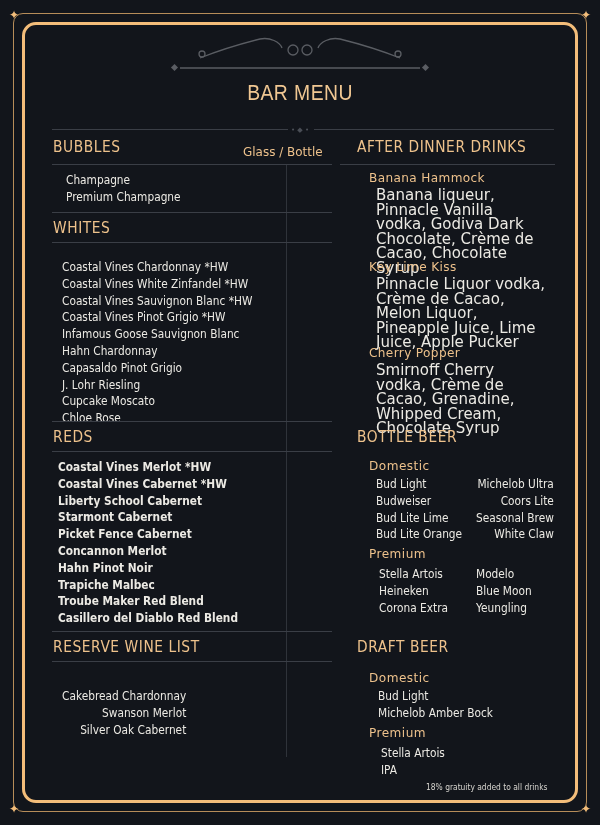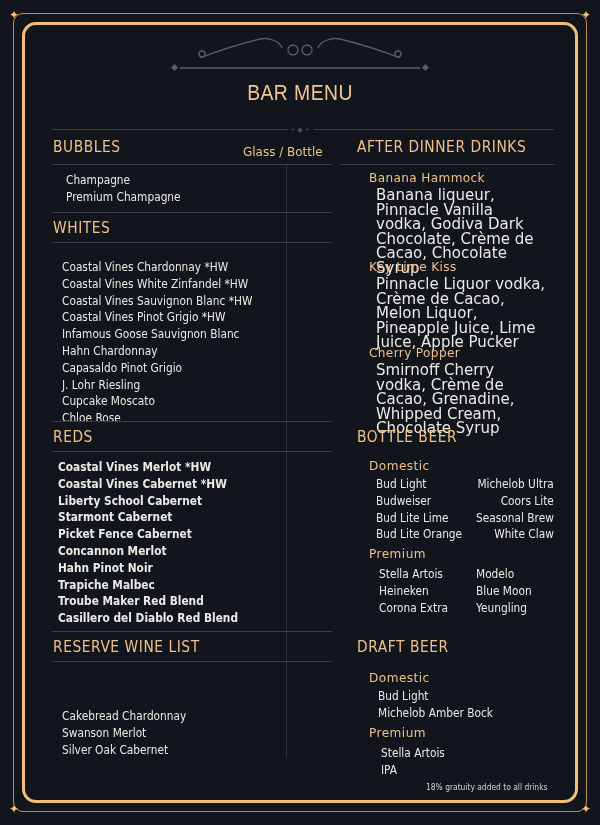--- a/index.html
+++ b/index.html
@@ -113,21 +113,21 @@
   <li>Concannon Merlot</li>
   <li>Hahn Pinot Noir</li>
   <li>Trapiche Malbec</li>
   <li>Troube Maker Red Blend</li>
   <li>Casillero del Diablo Red Blend</li>
 </ul>
 <div class="hline" style="left:52px;top:631px;width:280px;"></div>
 
 <div class="sec-h" style="left:53px;top:638px;">RESERVE WINE LIST</div>
 <div class="hline" style="left:52px;top:661px;width:280px;"></div>
-<ul class="list" style="left:62px;top:708px;">
+<ul class="list" style="left:62px;top:688px;text-align:right;">
   <li>Cakebread Chardonnay</li>
   <li>Swanson Merlot</li>
   <li>Silver Oak Cabernet</li>
 </ul>
 
 <div class="sec-h" style="left:357px;top:138px;">AFTER DINNER DRINKS</div>
 <div class="hline" style="left:340px;top:164px;width:215px;"></div>
 
 <div class="drink-name" style="left:369px;top:170px;">Banana Hammock</div>
 <div class="drink-desc" style="left:376px;top:188px;">Banana liqueur, Pinnacle Vanilla vodka, Godiva Dark Chocolate, Crème de Cacao, Chocolate Syrup</div>

